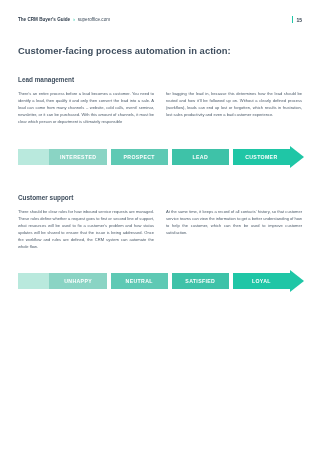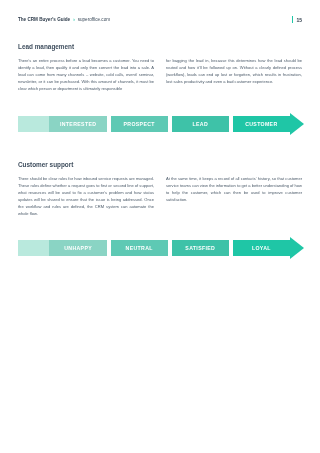--- a/index.html
+++ b/index.html
@@ -162,20 +162,21 @@
       <span>The CRM Buyer's Guide</span>
       <span class="header-sep">›</span>
       <span class="header-brand">superoffice.com</span>
     </div>
     <div class="header-right">
       <span class="header-bar"></span>
       <span>15</span>
     </div>
   </div>
 
+  <div class="page-title">Customer-facing process automation in action:</div>
 
   <div class="section-title lead">Lead management</div>
   <div class="cols">
     <div class="col">
       <p>There's an entire process before a lead becomes a customer. You need to identify a lead, then qualify it and only then convert the lead into a sale.
 
 A lead can come from many channels – website, cold calls, event/ seminar, newsletter, or it can be purchased. With this amount of channels, it must be clear which person or department is ultimately responsible</p>
     </div>
     <div class="col">
       <p>for bagging the lead in, because this determines how the lead should be routed and how it'll be followed up on. Without a clearly defined process (workflow), leads can end up lost or forgotten, which results in frustration, lost sales productivity and even a bad customer experience.</p>

